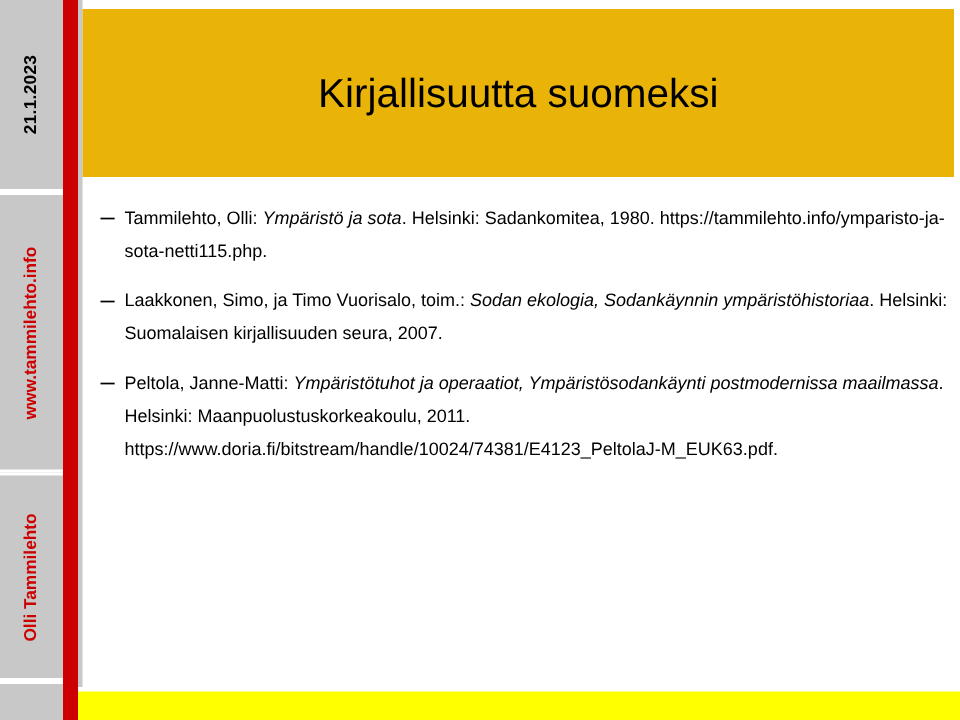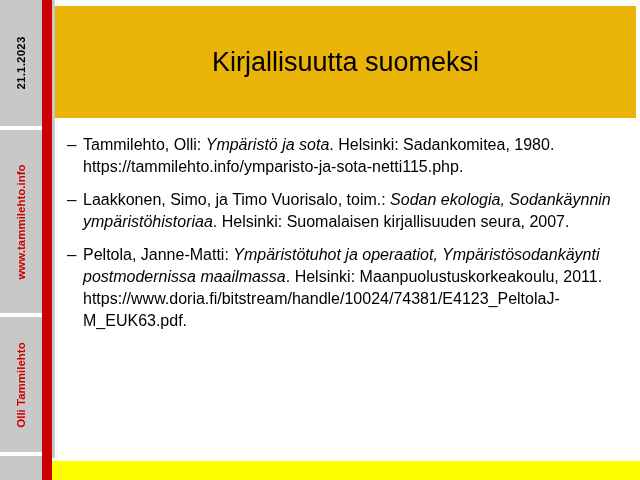--- a/index.html
+++ b/index.html
@@ -160,21 +160,21 @@
     width: 22px;
     font-size: 17px;
     line-height: 22px;
     color: #000000;
     text-align: left;
     padding-left: 6px;
     box-sizing: border-box;
   }
   .bullet-text {
     flex: 1 1 auto;
-    font-size: 16px;
+    font-size: 12px;
     line-height: 22px;
     color: #000000;
   }
   .bullet-text i {
     font-style: italic;
   }
 </style>
 </head>
 <body>
 

